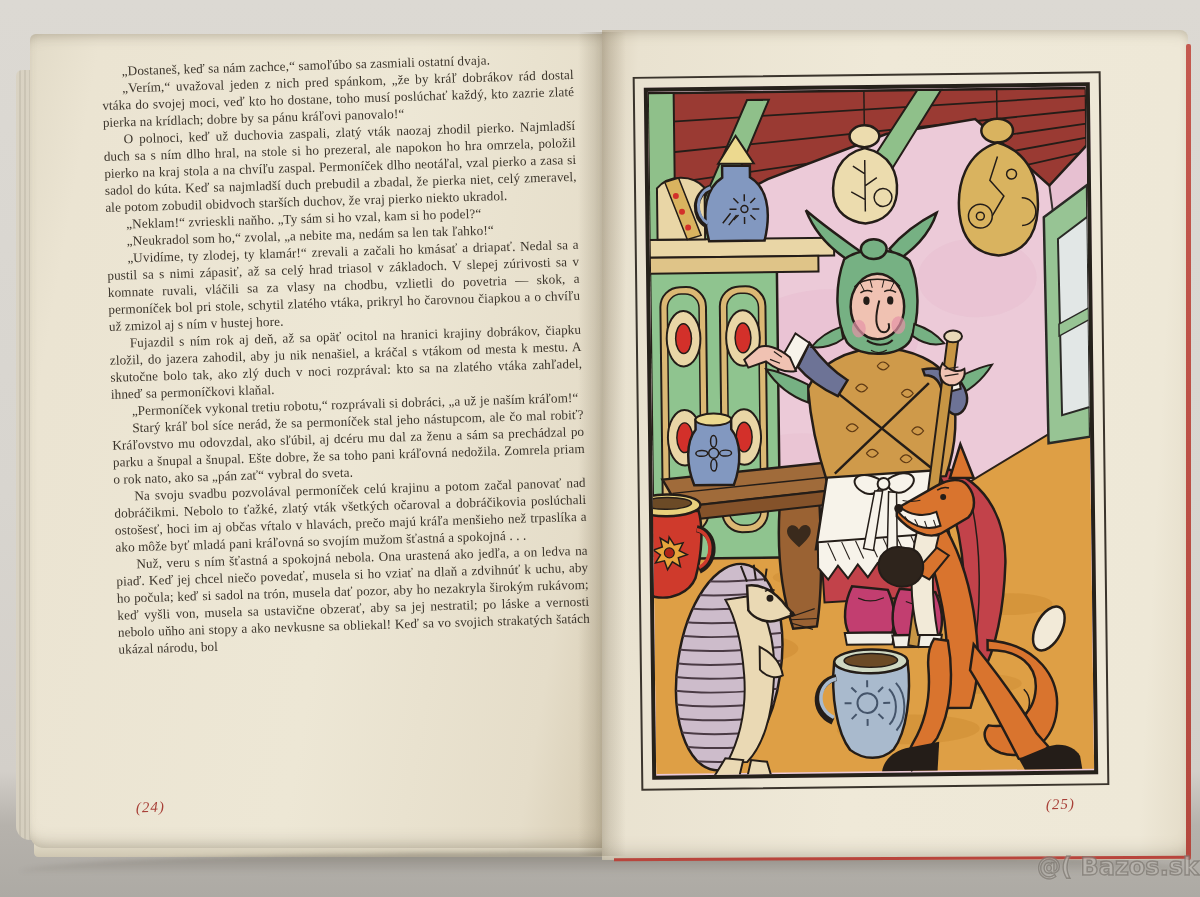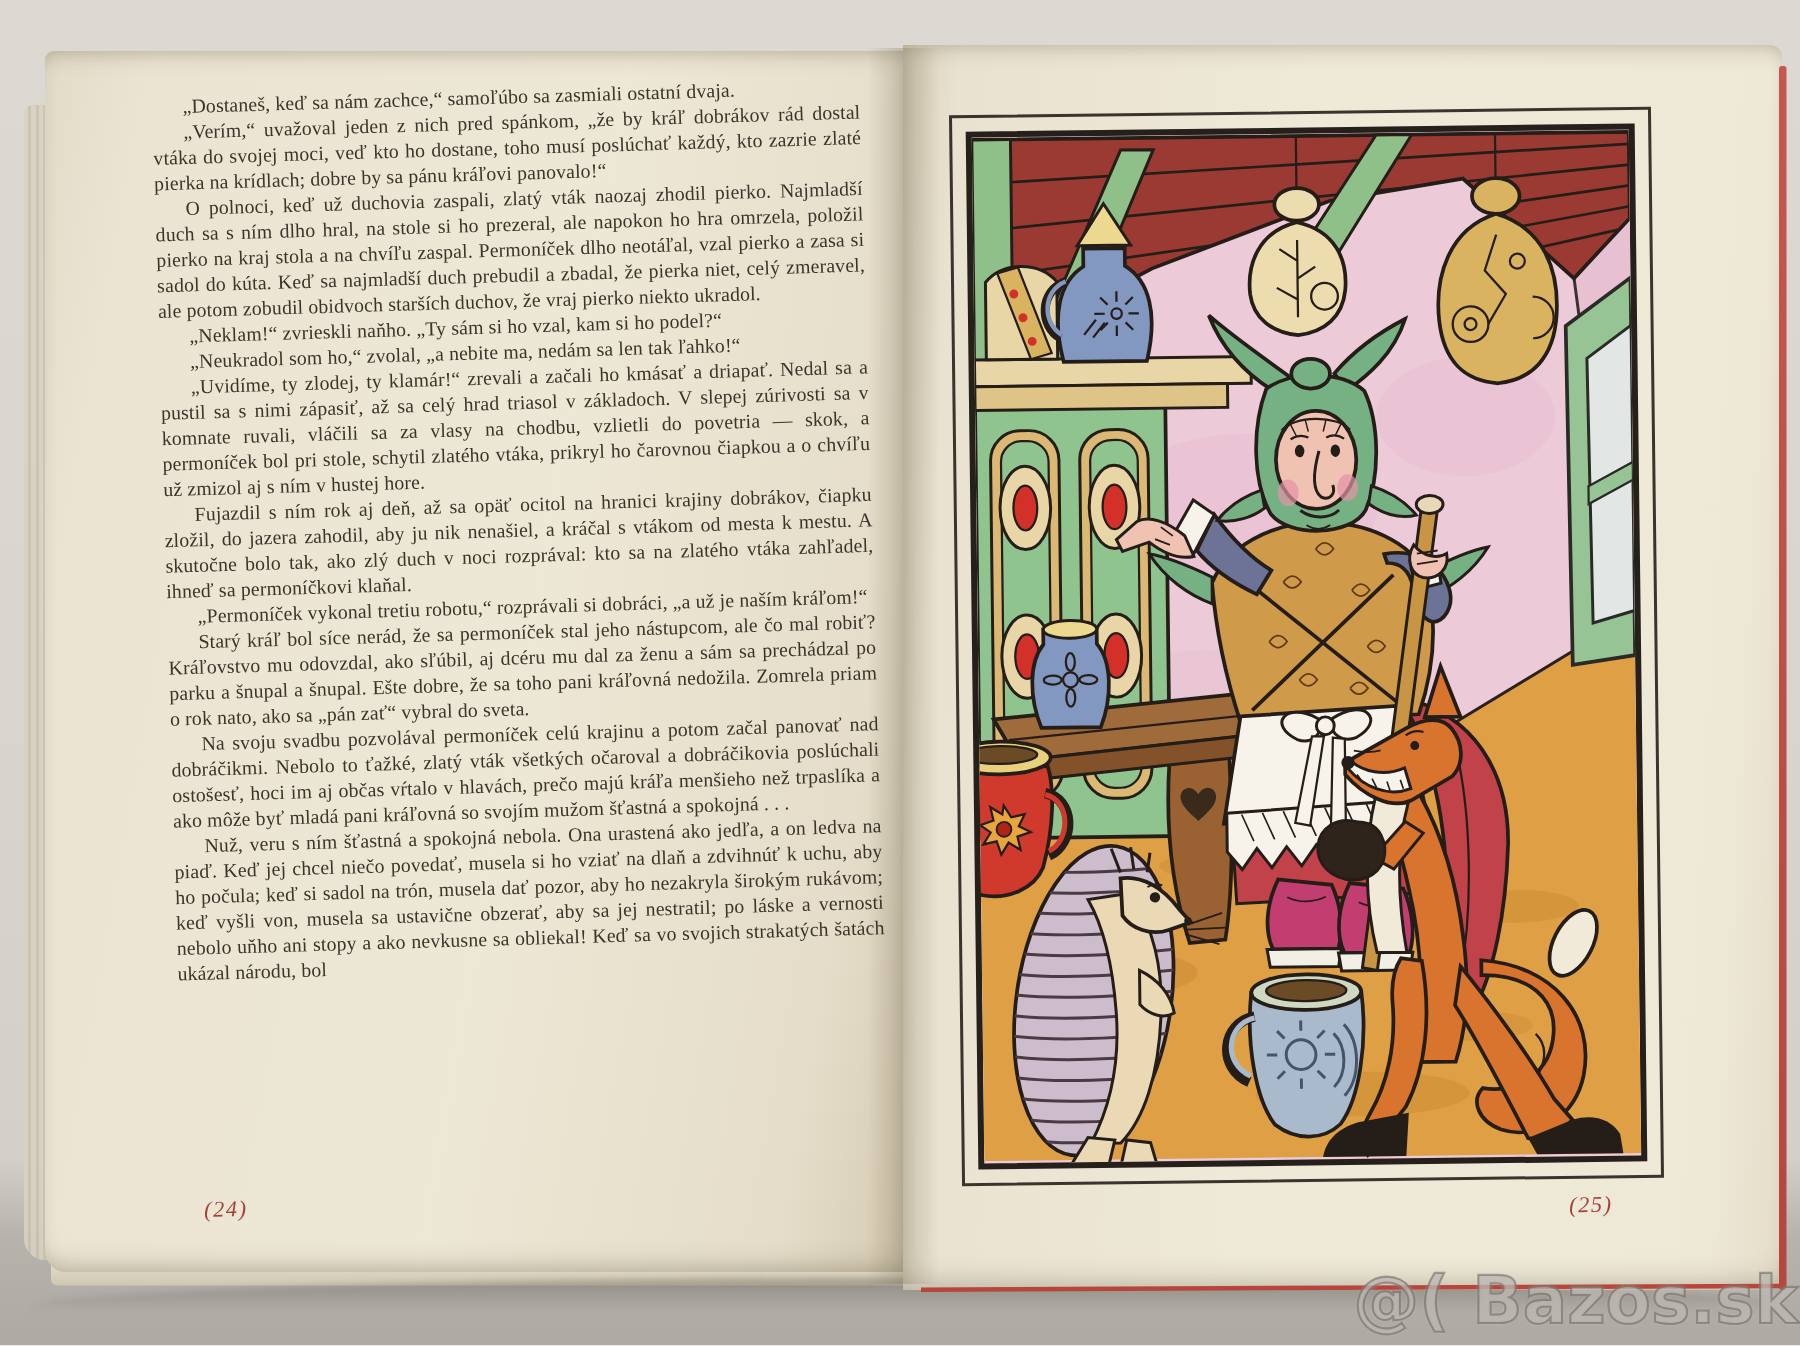--- a/index.html
+++ b/index.html
@@ -70,22 +70,22 @@
     position:absolute;left:637px;top:74px;width:468px;height:714px;
     transform:rotate(-0.7deg); transform-origin:50% 50%;
     border:2px solid #3a342c; box-sizing:border-box; padding:9px;
   }
   .illo-inner{
     width:100%;height:100%;box-sizing:border-box;
     border:4px solid #25211a; background:#eccad8; overflow:hidden;
   }
   .illo-inner svg{display:block;width:100%;height:100%;}
   .watermark{
-    position:absolute; right:1px; bottom:4px;
-    font-family:"DejaVu Sans",sans-serif; font-weight:700; font-size:44px;
+    position:absolute; right:1px; bottom:16px;
+    font-family:"DejaVu Sans",sans-serif; font-weight:700; font-size:24px;
     color:rgba(150,145,138,.42);
     -webkit-text-stroke:1.4px rgba(105,100,93,.55);
     text-shadow:0 0 2px rgba(235,232,226,.6);
     letter-spacing:0;
   }
 </style>
 </head>
 <body>
 
 <div class="photo">

